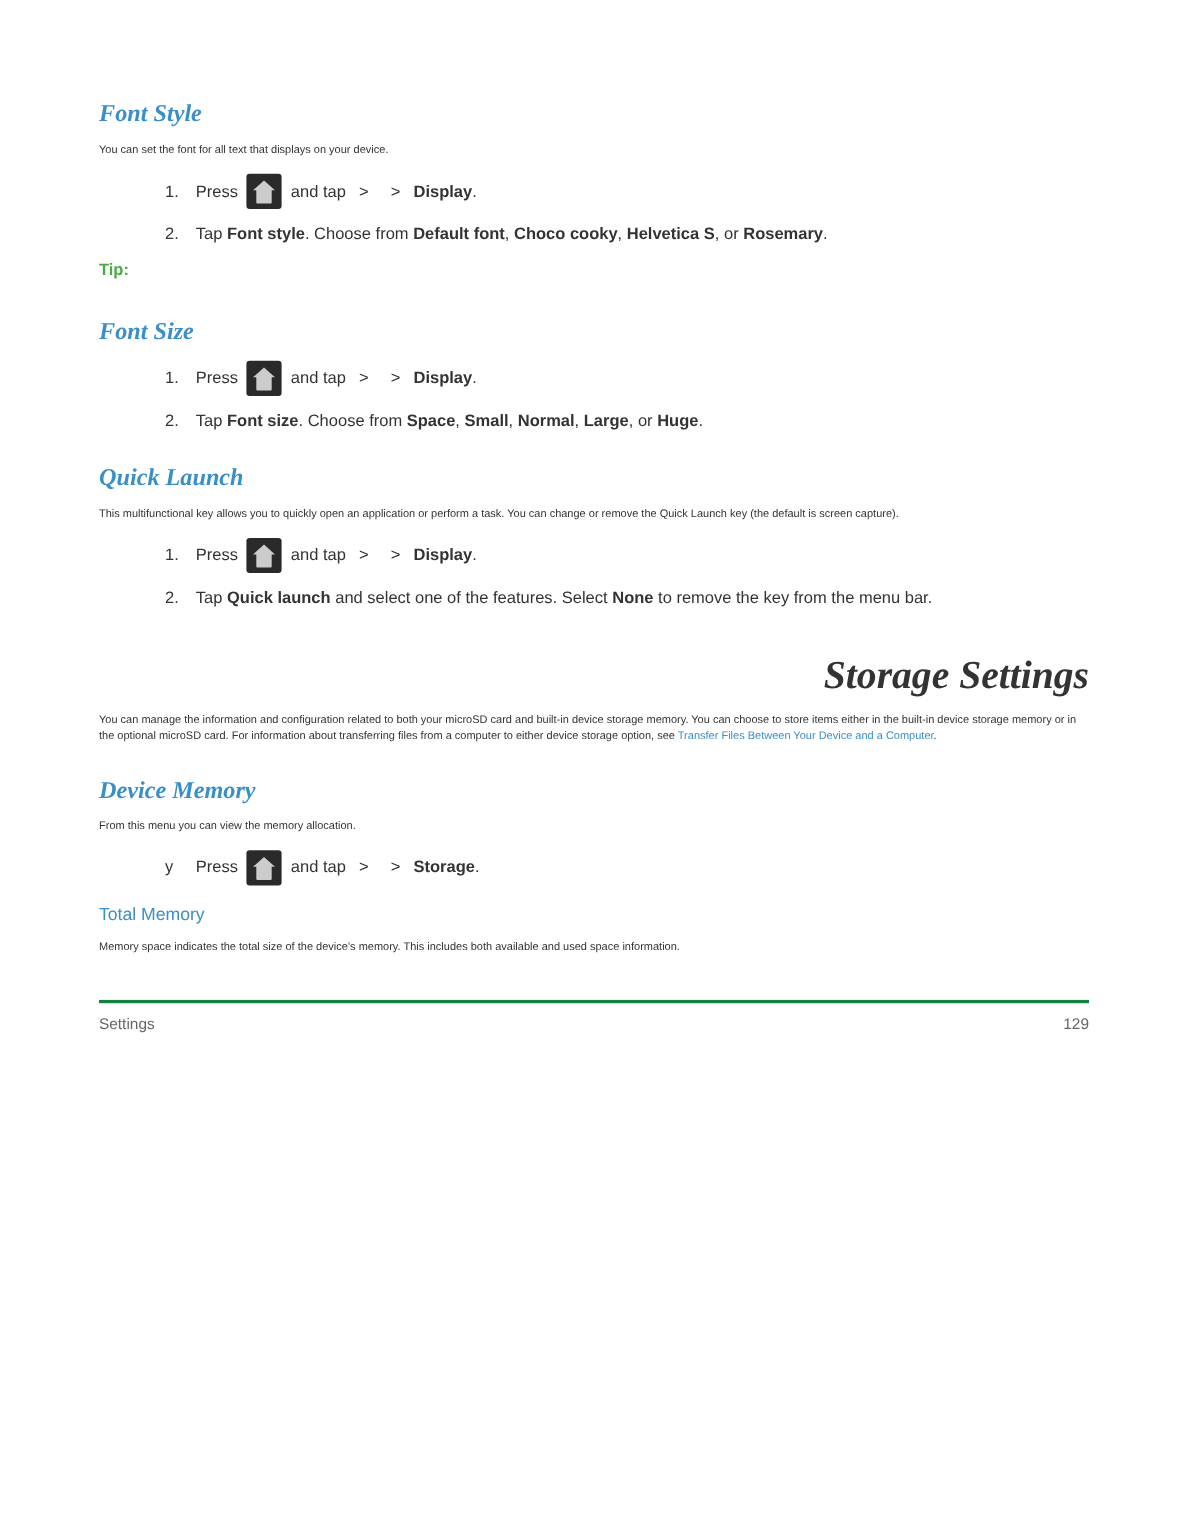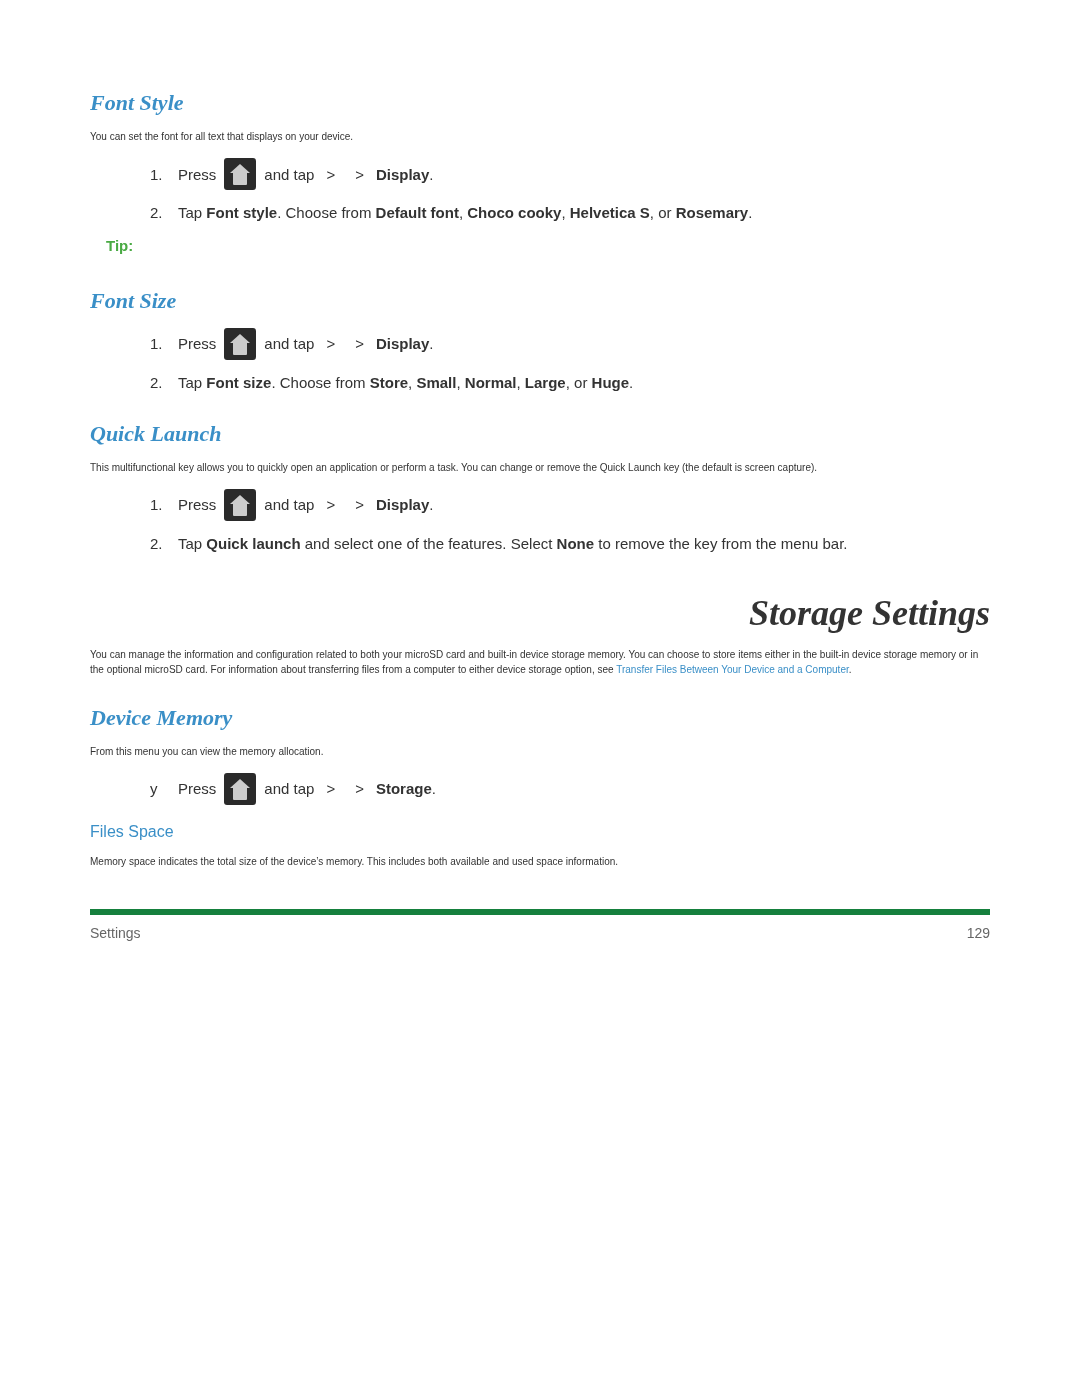--- a/index.html
+++ b/index.html
@@ -107,21 +107,21 @@
 
     .arrow {
       font-size: 15px;
       margin: 0 8px;
       color: #333333;
     }
 
     .tip-block {
       display: flex;
       gap: 24px;
-      margin: 10px 0 18px 16px;
+      margin: 10px 0 18px 0;
       font-size: 15px;
       line-height: 1.5;
     }
 
     .tip-label {
       color: #4aaa44;
       font-weight: bold;
       min-width: 38px;
       flex-shrink: 0;
     }
@@ -168,21 +168,21 @@
       font-size: 15px;
     }
 
     .footer {
       display: flex;
       justify-content: space-between;
       margin-top: 40px;
       padding-top: 10px;
       font-size: 14px;
       color: #666666;
-      border-top: 6px solid #15803d;
+      border-top: 3px solid #15803d;
     }
   </style>
 </head>
 <body>
 
 <div>
   <h2 class="section-title-italic">Font Style</h2>
   <p class="body-text">You can set the font for all text that displays on your device.</p>
 
   <ol class="step-list">
@@ -214,21 +214,21 @@
       <span class="step-number">1.</span>
       <span>Press</span>
       <span class="home-icon"></span>
       <span>and tap</span>
       <span class="arrow">&gt;</span>
       <span class="arrow">&gt;</span>
       <span><strong>Display</strong>.</span>
     </li>
     <li>
       <span class="step-number">2.</span>
-      <span>Tap <strong>Font size</strong>. Choose from <strong>Store</strong>, <strong>Small</strong>, <strong>Normal</strong>, <strong>Large</strong>, or <strong>Huge</strong>.</span>
+      <span>Tap <strong>Font size</strong>. Choose from <strong>Space</strong>, <strong>Small</strong>, <strong>Normal</strong>, <strong>Large</strong>, or <strong>Huge</strong>.</span>
     </li>
   </ol>
 </div>
 
 <div>
   <h2 class="section-title-italic">Quick Launch</h2>
   <p class="body-text">This multifunctional key allows you to quickly open an application or perform a task. You can change or remove the Quick Launch key (the default is screen capture).</p>
 
   <ol class="step-list">
     <li>
@@ -263,20 +263,20 @@
       <span class="bullet-char">y</span>
       <span>Press</span>
       <span class="home-icon"></span>
       <span>and tap</span>
       <span class="arrow">&gt;</span>
       <span class="arrow">&gt;</span>
       <span><strong>Storage</strong>.</span>
     </li>
   </ul>
 
-  <h3 class="subsection-title">Files Space</h3>
+  <h3 class="subsection-title">Total Memory</h3>
   <p class="body-text">Memory space indicates the total size of the device’s memory. This includes both available and used space information.</p>
 </div>
 
 <div class="footer">
   <span>Settings</span>
   <span>129</span>
 </div>
 
 </body></html>

